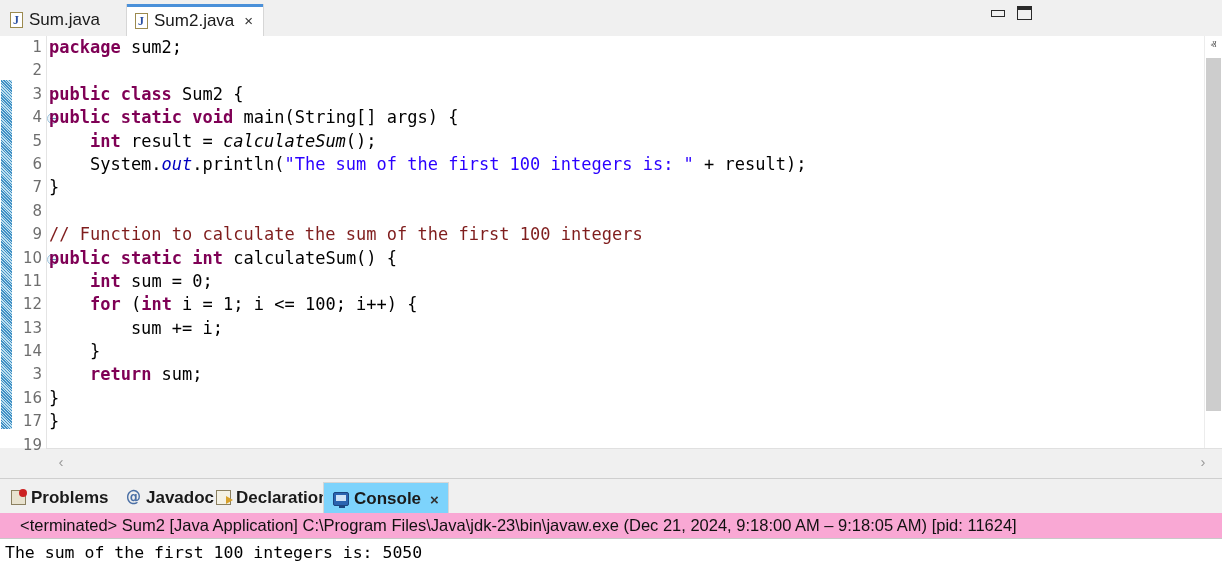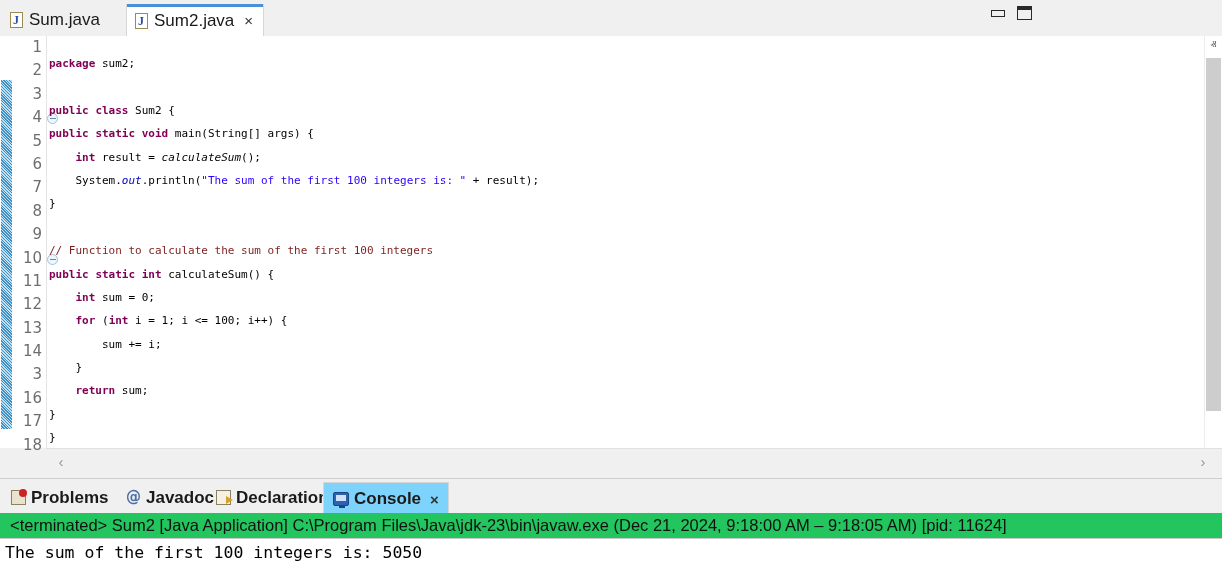--- a/index.html
+++ b/index.html
@@ -152,24 +152,23 @@
     content: "";
     position: absolute; left: 1.5px; top: 4px;
     width: 6px; height: 1px;
     background: #5f8fae;
   }
 
   .code {
     position: absolute; left: 49px; top: 0;
     width: 1130px; height: 412px;
     font-family: "DejaVu Sans Mono", monospace;
-    font-size: 11px;
+    font-size: 17px;
     color: #000000;
     white-space: pre;
-    margin-top: 16px;
   }
   .cl { height: 23.4px; line-height: 23.4px; }
   .kw   { color: #7f0055; font-weight: bold; }
   .str  { color: #2a00ff; }
   .cmt  { color: #7f1d1d; }
   .sfld { color: #0000c0; font-style: italic; }
   .smeth{ color: #000000; font-style: italic; }
   .pln  { color: #000000; }
 
   
@@ -288,24 +287,24 @@
 
   
   .console {
     position: absolute; left: 0; top: 513px;
     width: 1222px; height: 74px;
     background: #ffffff;
   }
   .console-header {
     position: absolute; left: 0; top: 0;
     width: 1222px; height: 26px;
-    background: #22c55e;
+    background: #f9a8d4;
     border-bottom: 1px solid #c8c8c8;
     display: flex; align-items: center;
-    padding-left: 10px;
+    padding-left: 20px;
     box-sizing: border-box;
     font-size: 16.5px;
     color: #111111;
     white-space: nowrap;
     overflow: hidden;
   }
   .console-out {
     position: absolute; left: 5px; top: 30px;
     font-family: "DejaVu Sans Mono", monospace;
     font-size: 16.5px;
@@ -353,21 +352,21 @@
           <div class="lnum">8</div>
           <div class="lnum">9</div>
           <div class="lnum">10<span class="fold"></span></div>
           <div class="lnum">11</div>
           <div class="lnum">12</div>
           <div class="lnum">13</div>
           <div class="lnum">14</div>
           <div class="lnum">3</div>
           <div class="lnum">16</div>
           <div class="lnum">17</div>
-          <div class="lnum">18</div>
+          <div class="lnum">19</div>
         </div>
     </div>
 
     <div class="code" id="code-body"><div class="cl"><span class="kw">package</span><span class="pln"> sum2;</span></div><div class="cl">&nbsp;</div><div class="cl"><span class="kw">public</span><span class="pln"> </span><span class="kw">class</span><span class="pln"> Sum2 {</span></div><div class="cl"><span class="kw">public</span><span class="pln"> </span><span class="kw">static</span><span class="pln"> </span><span class="kw">void</span><span class="pln"> main(String[] args) {</span></div><div class="cl"><span class="pln">    </span><span class="kw">int</span><span class="pln"> result = </span><span class="smeth">calculateSum</span><span class="pln">();</span></div><div class="cl"><span class="pln">    System.</span><span class="sfld">out</span><span class="pln">.println(</span><span class="str">"The sum of the first 100 integers is: "</span><span class="pln"> + result);</span></div><div class="cl"><span class="pln">}</span></div><div class="cl">&nbsp;</div><div class="cl"><span class="cmt">// Function to calculate the sum of the first 100 integers</span></div><div class="cl"><span class="kw">public</span><span class="pln"> </span><span class="kw">static</span><span class="pln"> </span><span class="kw">int</span><span class="pln"> calculateSum() {</span></div><div class="cl"><span class="pln">    </span><span class="kw">int</span><span class="pln"> sum = 0;</span></div><div class="cl"><span class="pln">    </span><span class="kw">for</span><span class="pln"> (</span><span class="kw">int</span><span class="pln"> i = 1; i &lt;= 100; i++) {</span></div><div class="cl"><span class="pln">        sum += i;</span></div><div class="cl"><span class="pln">    }</span></div><div class="cl"><span class="pln">    </span><span class="kw">return</span><span class="pln"> sum;</span></div><div class="cl"><span class="pln">}</span></div><div class="cl"><span class="pln">}</span></div><div class="cl">&nbsp;</div></div>
 
     <div class="vscroll">
       <div class="vs-up">ⱏ</div>
       <div class="vs-thumb"></div>
       <div class="vs-dn">ⱟ</div>
     </div>

